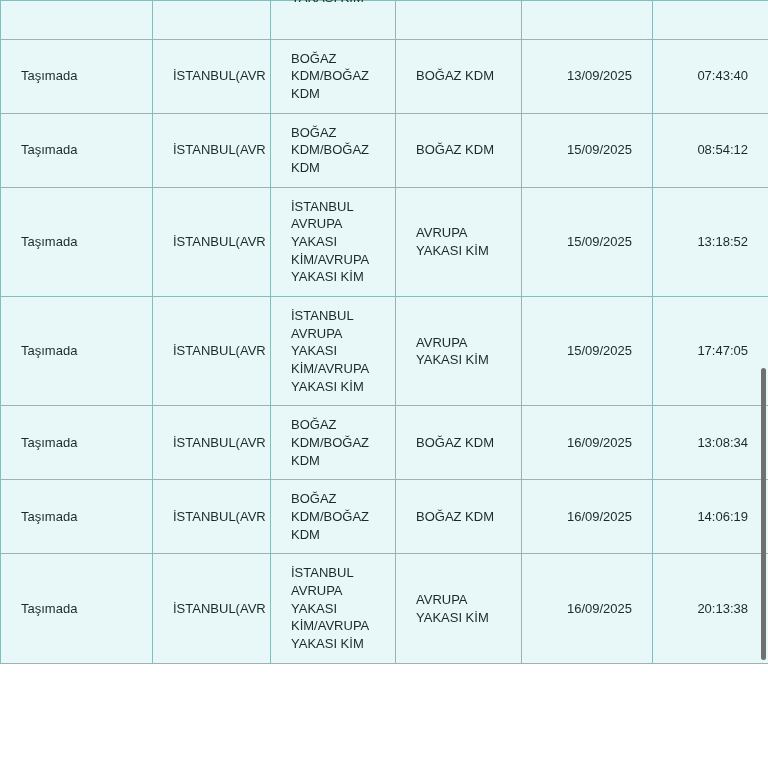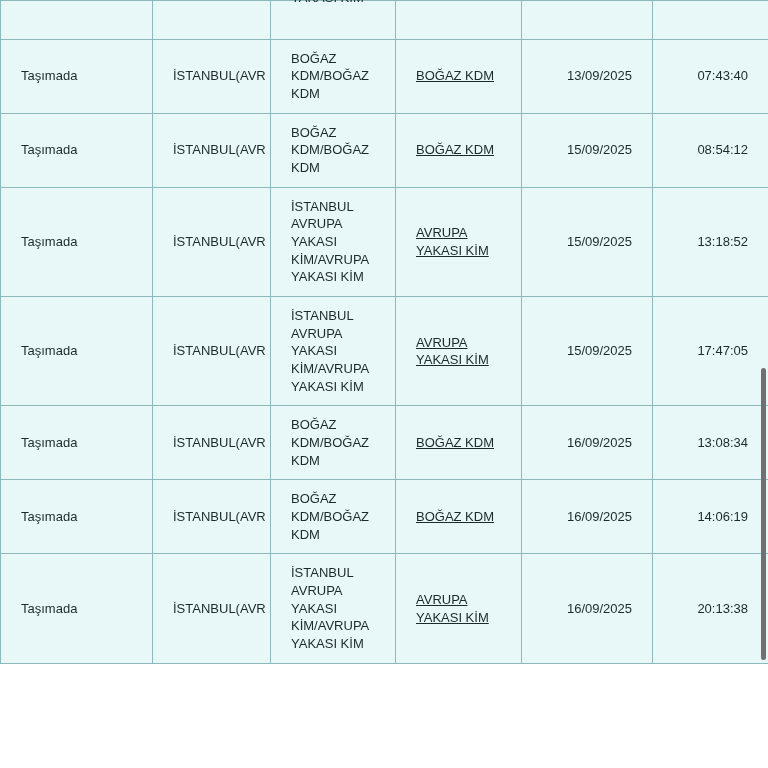--- a/index.html
+++ b/index.html
@@ -47,21 +47,20 @@
     overflow: hidden;
     text-overflow: clip;
     padding-left: 13px;
     padding-right: 0;
   }
   td.cell-route {
     padding-left: 13px;
   }
   td.cell-dest {
     padding-left: 14px;
-    text-decoration: underline;
   }
   td.cell-date,
   td.cell-time {
     text-align: right;
   }
 
   
   tr.row-clipped-top td {
     padding-top: 0;
     padding-bottom: 10px;

